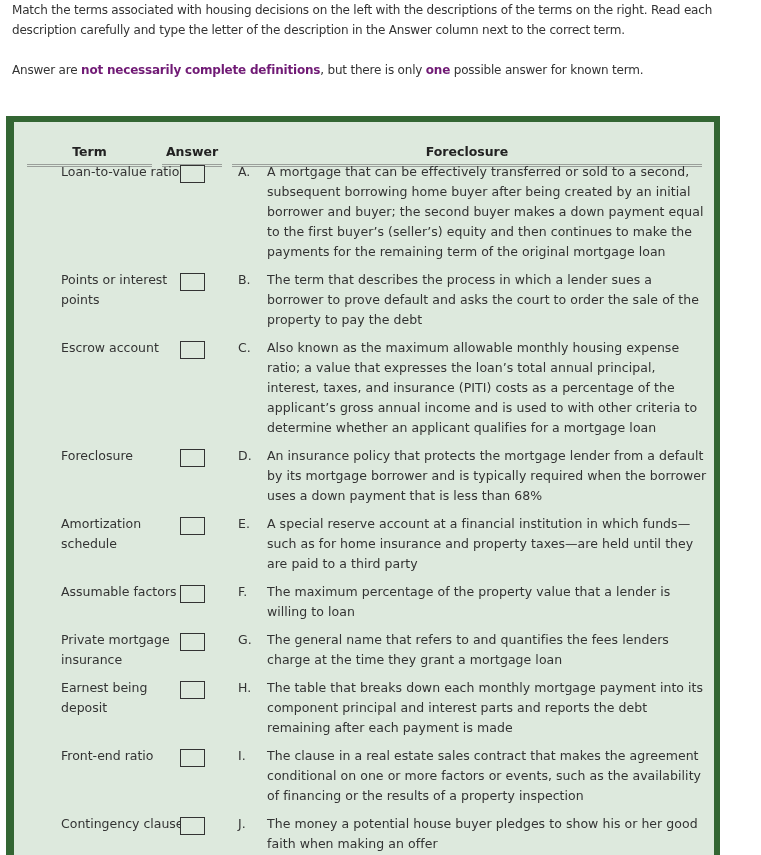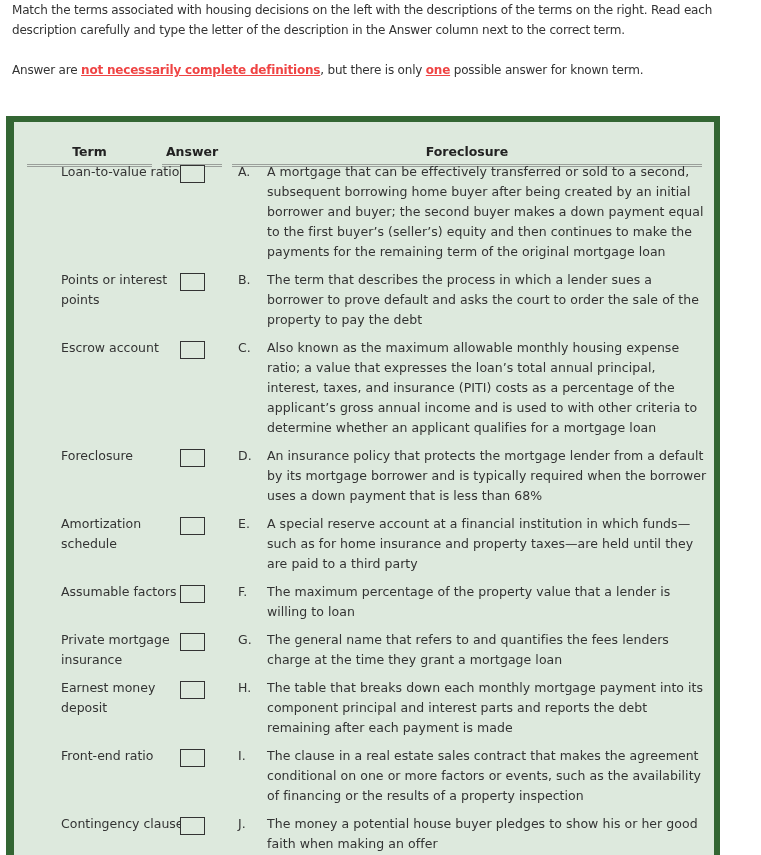--- a/index.html
+++ b/index.html
@@ -19,21 +19,21 @@
       position: absolute;
       left: 12px;
       top: 0px;
       width: 745px;
       line-height: 20px;
       letter-spacing: -0.2px;
       font-size: 12px;
     }
     .intro p { margin: 0; }
     .intro p.second { margin-top: 20px; }
-    .intro b { color: #ef4444; text-decoration: underline; }
+    .intro b { color: #701a75; }
 
     .panel {
       position: absolute;
       left: 6px;
       top: 116px;
       width: 700px;
       height: 760px;
       background: #dde9dd;
       border-left: 8px solid #336633;
       border-top: 6px solid #336633;
@@ -154,21 +154,21 @@
   </div>
 
   <div class="row" style="top:508px;">
     <div class="term">Private mortgage insurance</div>
     <input class="answer-box" type="text" maxlength="1" value="" style="">
     <div class="letter">G.</div>
     <div class="desc">The general name that refers to and quantifies the fees lenders charge at the time they grant a mortgage loan</div>
   </div>
 
   <div class="row" style="top:556px;">
-    <div class="term">Earnest money deposit</div>
+    <div class="term">Earnest being deposit</div>
     <input class="answer-box" type="text" maxlength="1" value="" style="">
     <div class="letter">H.</div>
     <div class="desc">The table that breaks down each monthly mortgage payment into its component principal and interest parts and reports the debt remaining after each payment is made</div>
   </div>
 
   <div class="row" style="top:624px;">
     <div class="term">Front-end ratio</div>
     <input class="answer-box" type="text" maxlength="1" value="" style="">
     <div class="letter">I.</div>
     <div class="desc">The clause in a real estate sales contract that makes the agreement conditional on one or more factors or events, such as the availability of financing or the results of a property inspection</div>

